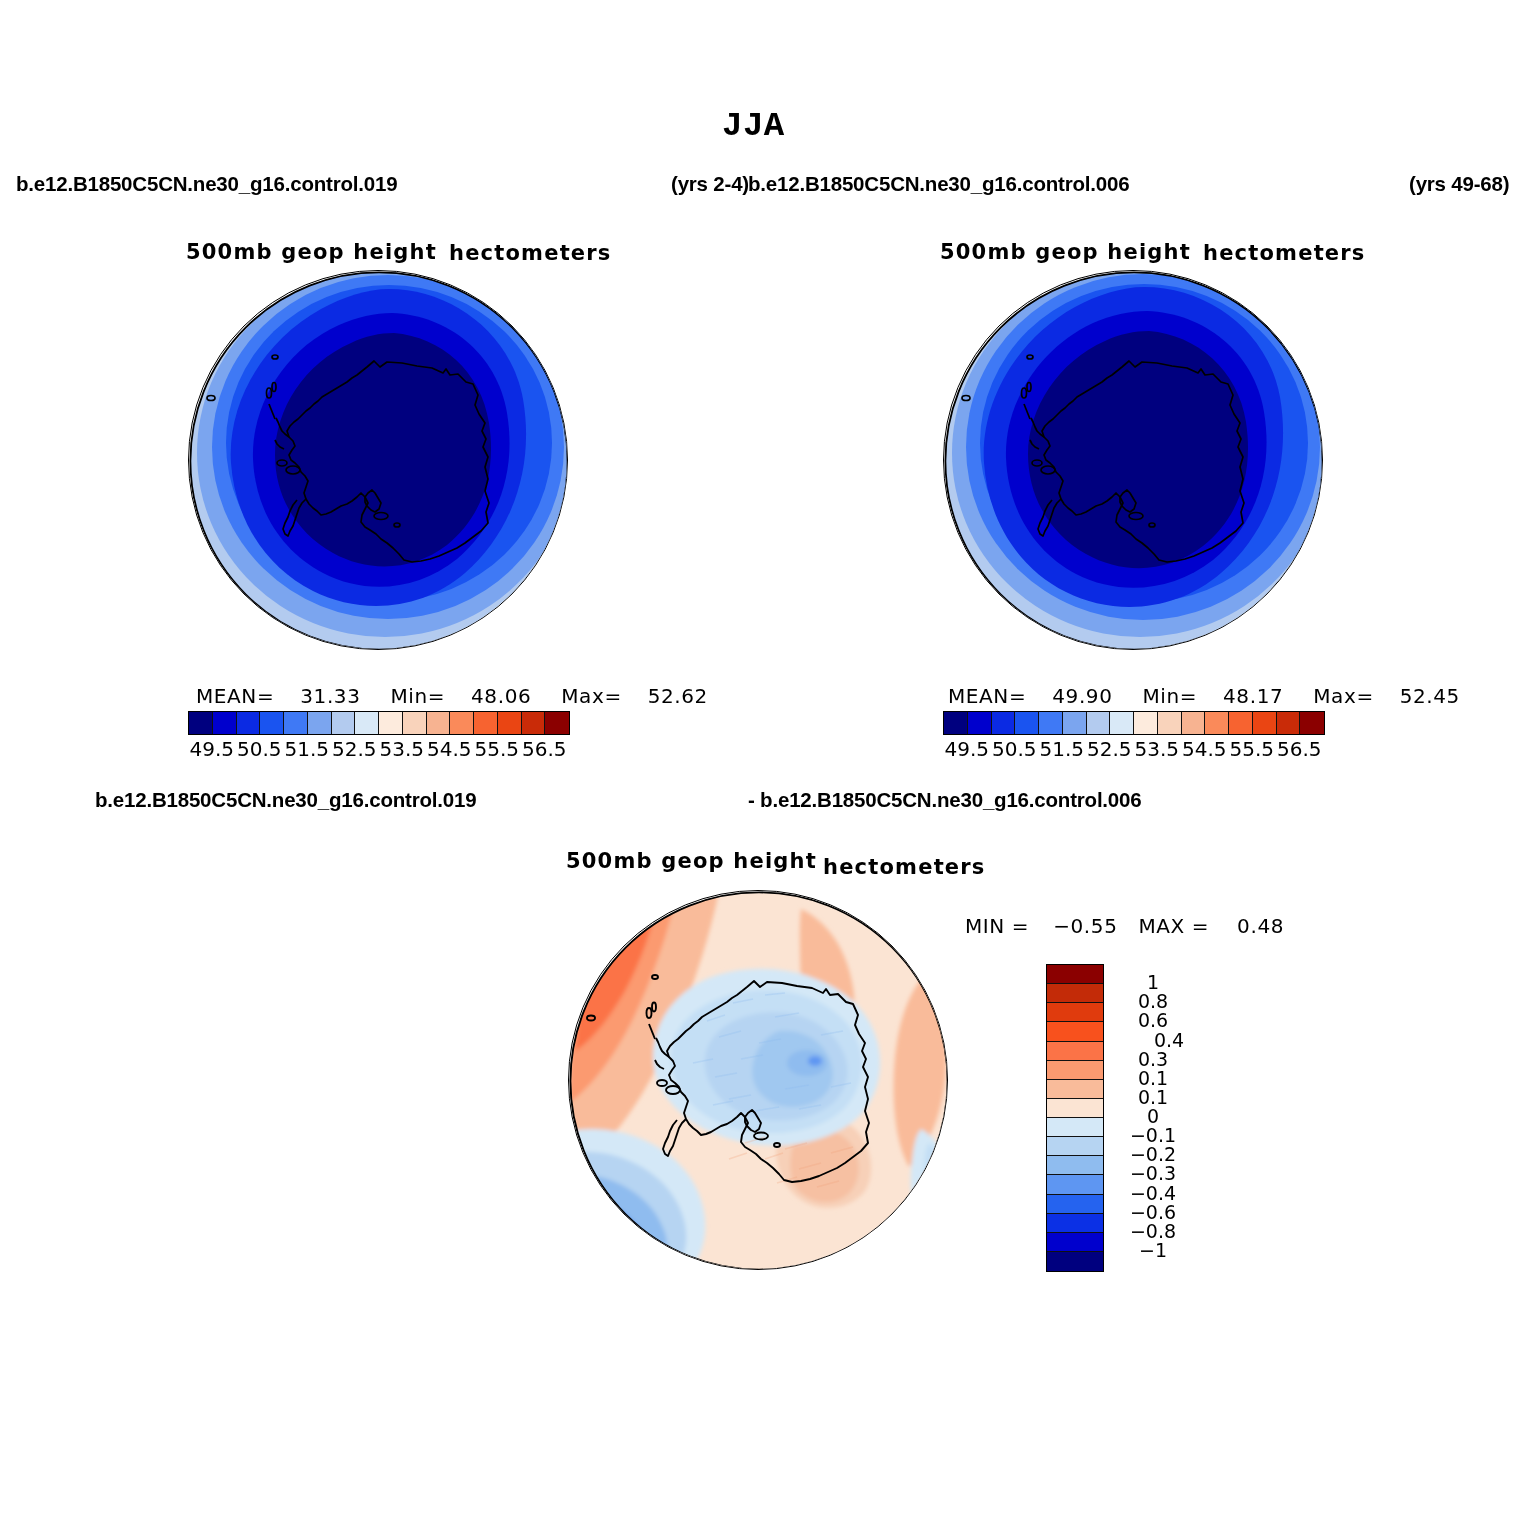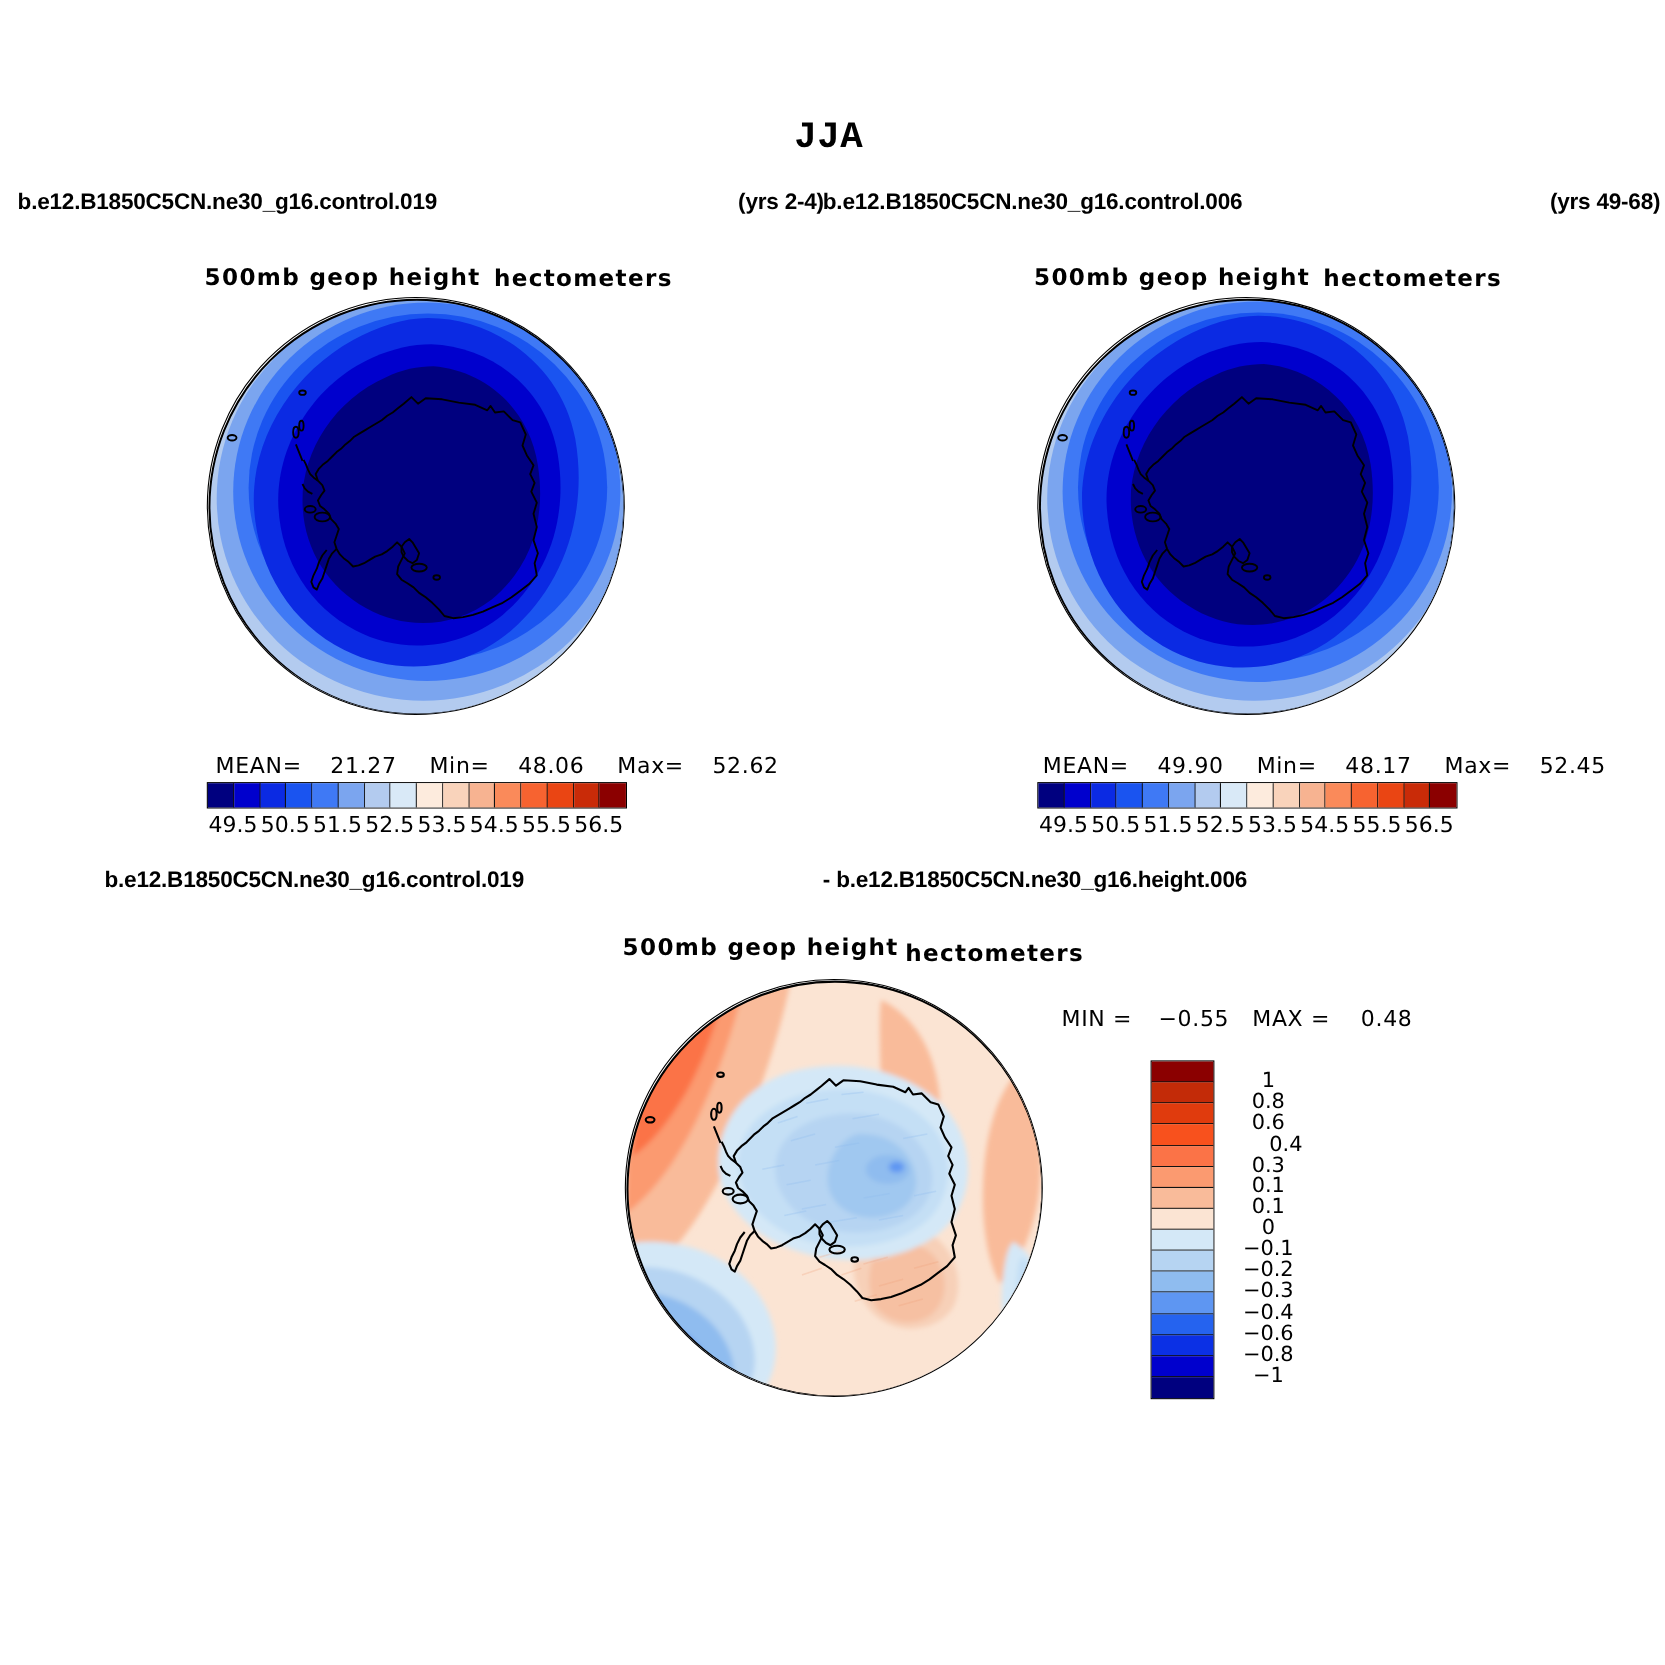--- a/index.html
+++ b/index.html
@@ -118,21 +118,21 @@
       <path d="M176 226 L179 222 L183 219 L186 222 L189 227 L192 232
                L190 238 L186 241 L182 239 L178 235 L176 231 Z"></path>
     </g>
     <circle cx="190" cy="190" r="188.6" fill="none" stroke="#000" stroke-width="1.8"></circle>
   </svg>
 </div>
 
 <div class="abs stat-txt" style="left:196px;top:684px;">
   <span>MEAN=</span>
   <span style="display:inline-block;width:12px;"></span>
-  <span>21.27</span>
+  <span>31.33</span>
   <span style="display:inline-block;width:16px;"></span>
   <span>Min=</span>
   <span style="display:inline-block;width:12px;"></span>
   <span>48.06</span>
   <span style="display:inline-block;width:16px;"></span>
   <span>Max=</span>
   <span style="display:inline-block;width:12px;"></span>
   <span>52.62</span>
 </div>
 
@@ -265,21 +265,21 @@
     <span style="position: absolute; width: 60px; text-align: center; left: 41.25px;">50.5</span>
     <span style="position: absolute; width: 60px; text-align: center; left: 88.75px;">51.5</span>
     <span style="position: absolute; width: 60px; text-align: center; left: 136.25px;">52.5</span>
     <span style="position: absolute; width: 60px; text-align: center; left: 183.75px;">53.5</span>
     <span style="position: absolute; width: 60px; text-align: center; left: 231.25px;">54.5</span>
     <span style="position: absolute; width: 60px; text-align: center; left: 278.75px;">55.5</span>
     <span style="position: absolute; width: 60px; text-align: center; left: 326.25px;">56.5</span>
   </div>
 
 <div class="abs hdr-bold" style="left:95px;top:788px;">b.e12.B1850C5CN.ne30_g16.control.019</div>
-<div class="abs hdr-bold" style="left:748px;top:788px;">- b.e12.B1850C5CN.ne30_g16.height.006</div>
+<div class="abs hdr-bold" style="left:748px;top:788px;">- b.e12.B1850C5CN.ne30_g16.control.006</div>
 
 <div class="abs plot-txt" style="left:566px;top:849px;">500mb geop height</div>
 <div class="abs plot-txt" style="left:823px;top:855px;">hectometers</div>
 
 <div class="mapwrap" id="map-diff" style="left:568px;top:890px;width:380px;height:380px;">
   <svg width="380" height="380" viewBox="0 0 380 380">
     <defs>
       <clipPath id="clipD">
           <circle cx="190" cy="190" r="189"></circle>
         </clipPath>

